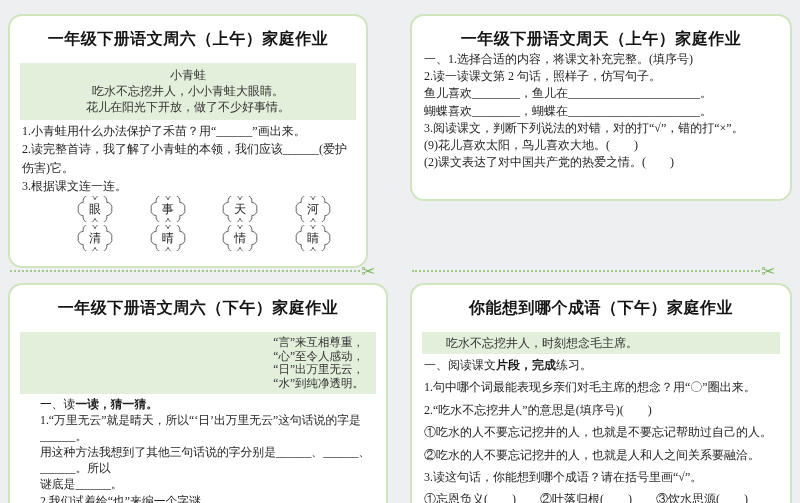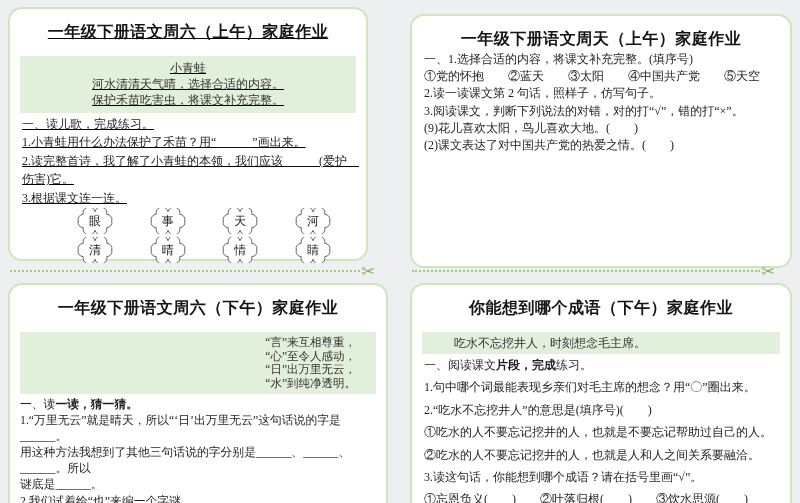--- a/index.html
+++ b/index.html
@@ -10,57 +10,57 @@
     background:#edeff1;
     font-family:"Liberation Serif","DejaVu Serif",serif;
   }
   .card{
     position:absolute;
     background:#ffffff;
     border:2px solid #cfe5bd;
     border-radius:14px;
     box-sizing:border-box;
   }
-  #card-0{left:8px;top:7px;width:360px;height:254px;text-decoration:underline;}
-  #card-1{left:410px;top:14px;width:382px;height:254px;}
+  #card-0{left:8px;top:14px;width:360px;height:254px;}
+  #card-1{left:410px;top:14px;width:382px;height:187px;}
   #card-2{left:8px;top:283px;width:380px;height:268px;}
   #card-3{left:410px;top:283px;width:382px;height:268px;}
 
   .card-title{
     margin:13px 8px 0;
     text-align:center;
     font-family:"Liberation Sans","DejaVu Sans",sans-serif;
     font-weight:bold;
     font-size:16px;line-height:20px;
     letter-spacing:0.5px;
     color:#141414;
   }
   .greenbox{
     background:#e2efda;
     margin:14px 10px 0;
-    padding:4px 20px;
+    padding:4px 12px;
     font-size:12px;
     color:#333333;
   }
   .greenbox p{margin:0;}
   #card-0 .box-line{line-height:16.2px;text-align:center;}
   #card-1 .box-line{line-height:18px;padding-left:14px;}
   #card-2 .box-line{line-height:13.5px;text-align:right;font-size:11.5px;}
   #card-3 .box-line{line-height:14px;padding-left:12px;}
 
   .qarea{
     margin:2px 12px 0;
     font-size:12px;
     color:#1e1e1e;
   }
   .qarea p{margin:0;}
   #card-0 .qarea p{line-height:18.6px;}
   #card-1 .qarea p{line-height:17.2px;}
   #card-2 .qarea{margin:2px 10px 0;font-size:11.8px;}
-  #card-2 .qarea p{line-height:16.1px;}
+  #card-2 .qarea p{line-height:16.1px;margin-left:20px;}
   #card-3 .qarea{margin:0 12px 0;}
   #card-3 .qarea p{line-height:22.4px;}
   .qarea b{font-weight:bold;}
 
   .clouds{
     display:flex;
     justify-content:space-between;
     margin:0 32px 0 64px;
   }
   .clouds.second{margin-top:3px;}
@@ -86,25 +86,24 @@
   #scissors-left{left:361px;}
   #scissors-right{left:761px;}
 </style>
 </head>
 <body>
 
 <section class="card" id="card-0">
   <h2 class="card-title">一年级下册语文周六（上午）家庭作业</h2>
   <div class="greenbox">
     <p class="box-line">小青蛙</p>
-    <p class="box-line">河水清清天气晴，选择合适的内容。</p>
-    <p class="box-line">保护禾苗吃害虫，将课文补充完整。</p>
-  </div>
-  <div class="qarea">
-    <p>一、读儿歌，完成练习。</p>
+    <p class="box-line">吃水不忘挖井人，小小青蛙大眼睛。</p>
+    <p class="box-line">花儿在阳光下开放，做了不少好事情。</p>
+  </div>
+  <div class="qarea">
     <p>1.小青蛙用什么办法保护了禾苗？用“______”画出来。</p>
     <p>2.读完整首诗，我了解了小青蛙的本领，我们应该______(爱护　伤害)它。</p>
     <p>3.根据课文连一连。</p>
   </div>
   <div class="clouds">
     <span class="cloud">
       <svg viewBox="0 0 44 28">
           <path d="M40 14 A5.5 5.5 0 0 1 34.7 21.1 A5.5 5.5 0 0 1 22 24 A5.5 5.5 0 0 1 9.3 21.1 A5.5 5.5 0 0 1 4 14 A5.5 5.5 0 0 1 9.3 6.9 A5.5 5.5 0 0 1 22 4 A5.5 5.5 0 0 1 34.7 6.9 A5.5 5.5 0 0 1 40 14 Z" fill="#fff" stroke="#5a5a5a" stroke-width="1"></path>
         </svg>
       <i>眼</i>
@@ -153,22 +152,23 @@
         </svg>
       <i>睛</i>
     </span>
   </div>
 </section>
 
 <section class="card" id="card-1">
   <h2 class="card-title">一年级下册语文周天（上午）家庭作业</h2>
   <div class="qarea">
     <p>一、1.选择合适的内容，将课文补充完整。(填序号)</p>
-    <p>①党的怀抱　　②蓝天　　③太阳　　④中国共产党　　⑤天空</p>
     <p>2.读一读课文第 2 句话，照样子，仿写句子。</p>
+    <p>鱼儿喜欢________，鱼儿在______________________。</p>
+    <p>蝴蝶喜欢________，蝴蝶在______________________。</p>
     <p>3.阅读课文，判断下列说法的对错，对的打“√”，错的打“×”。</p>
     <p>(9)花儿喜欢太阳，鸟儿喜欢大地。(　　)</p>
     <p>(2)课文表达了对中国共产党的热爱之情。(　　)</p>
   </div>
 </section>
 
 <section class="card" id="card-2">
   <h2 class="card-title">一年级下册语文周六（下午）家庭作业</h2>
   <div class="greenbox">
     <p class="box-line">“言”来互相尊重，</p>

